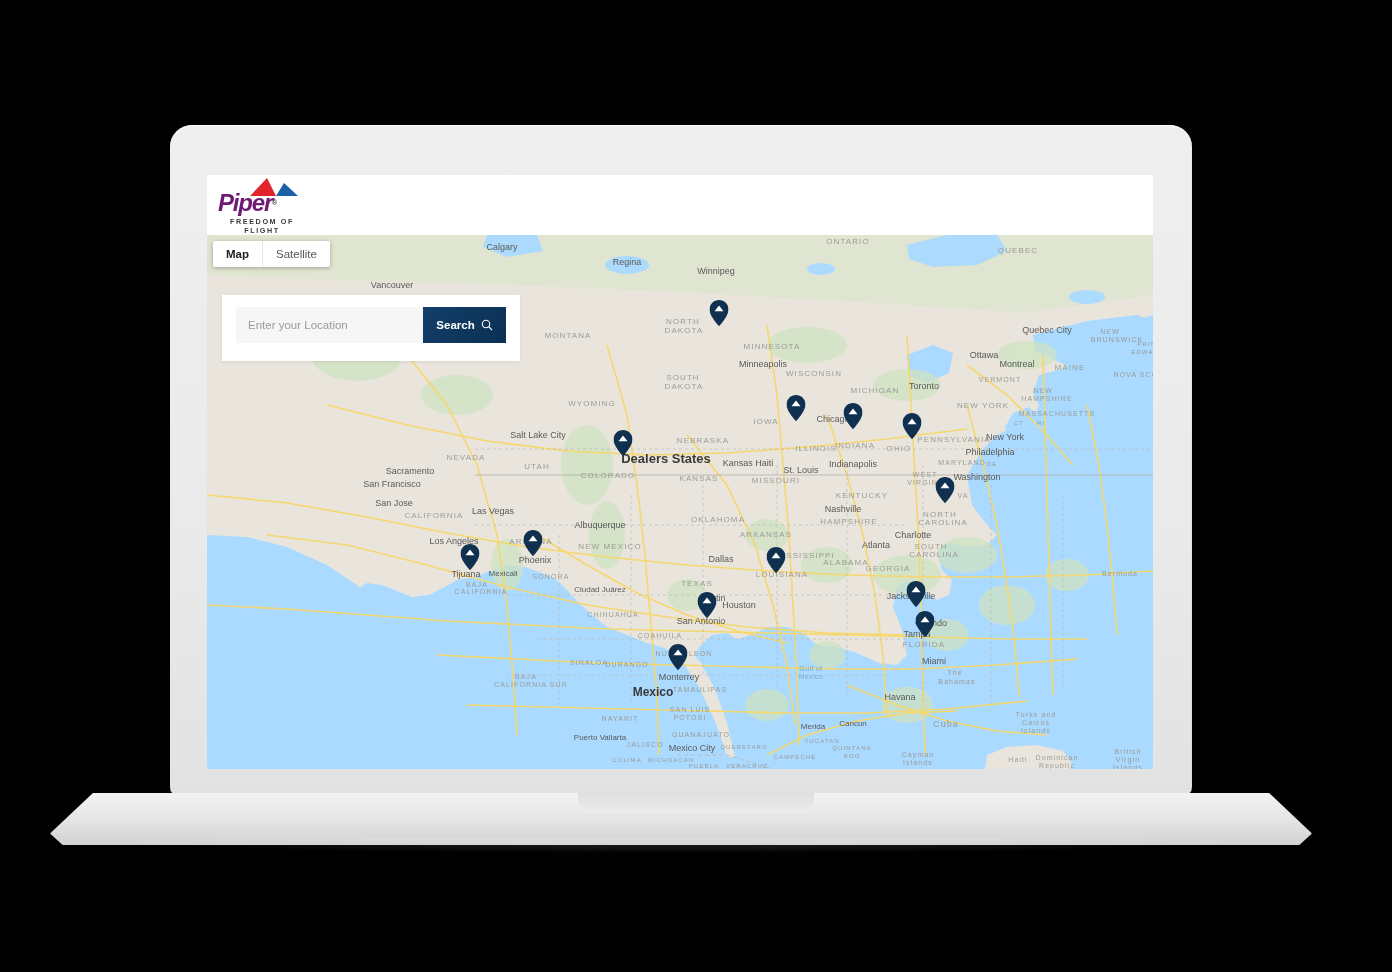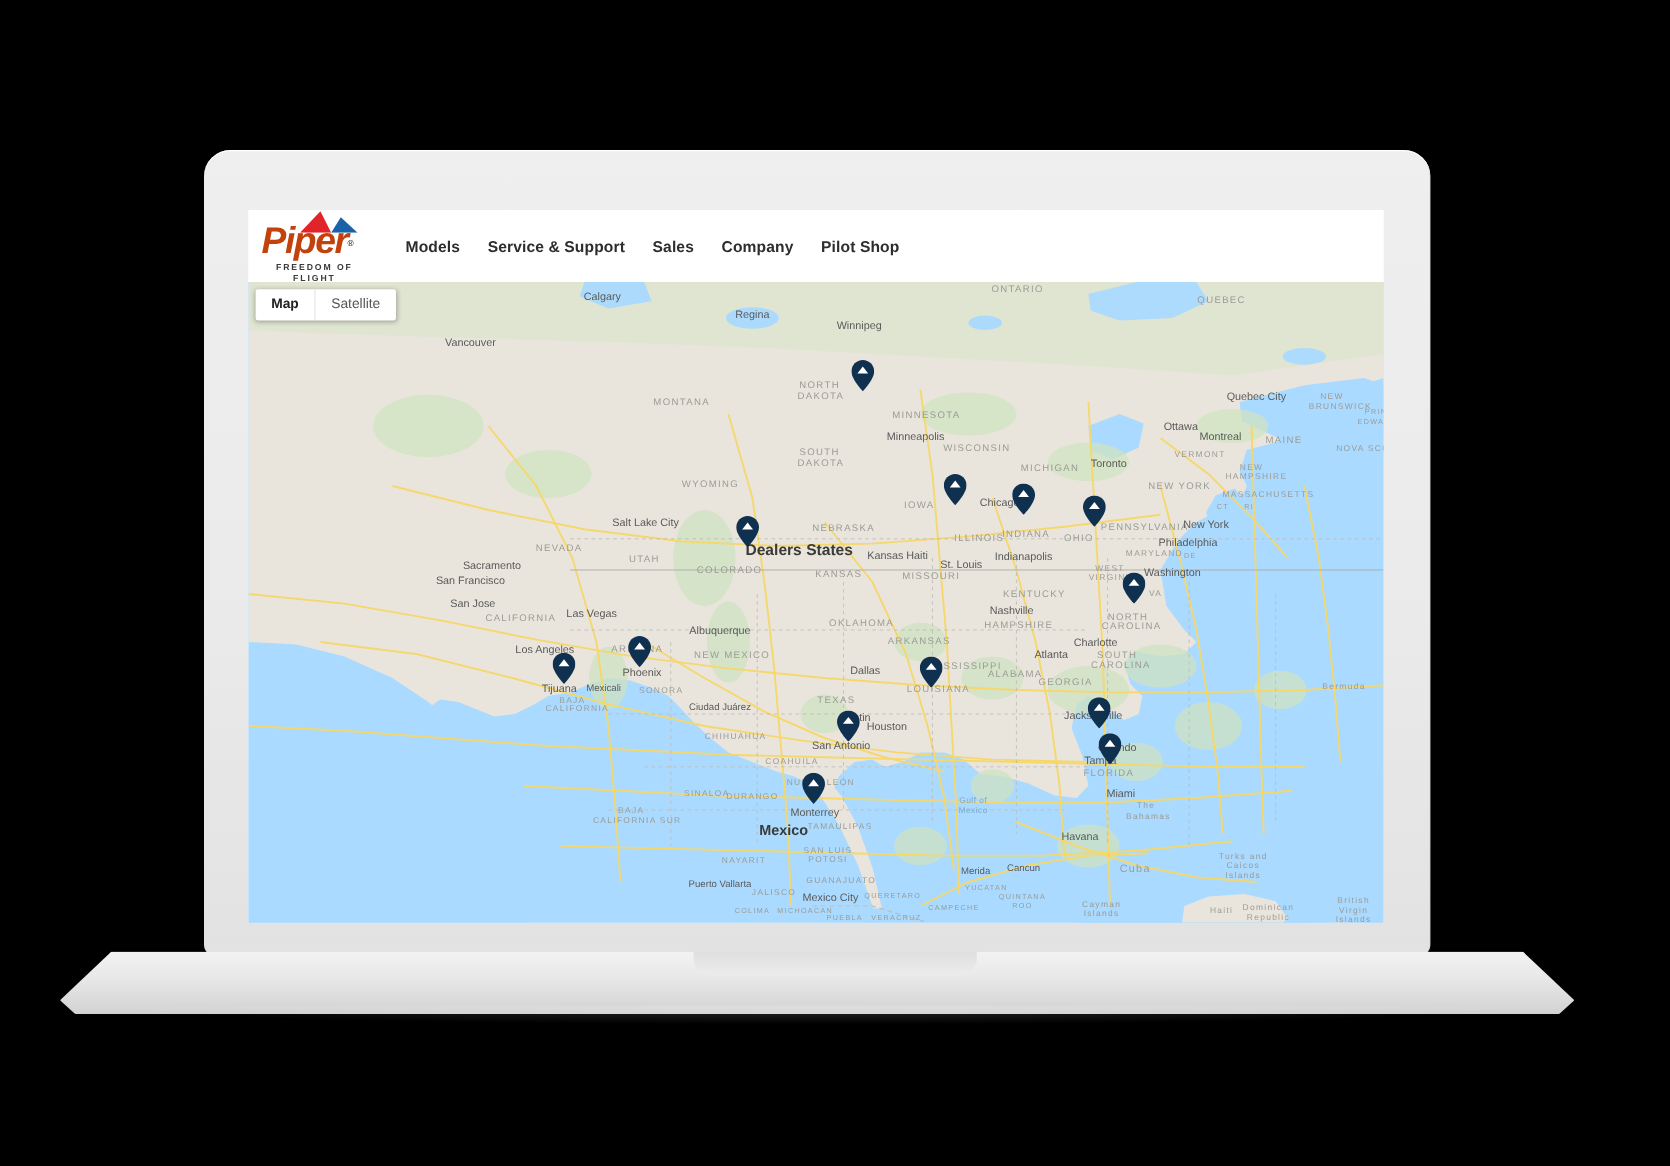--- a/index.html
+++ b/index.html
@@ -52,22 +52,22 @@
   
   .site-header {
     position: relative; height: 60px; background: #fff;
     display: flex; align-items: center; padding: 0 0 0 9px;
     z-index: 30;
   }
   .logo-wrap { width: 96px; padding-top: 2px; flex: none; }
   .logo-mark { width: 52px; height: 18px; margin-left: 34px; position: relative; }
   .logo-word {
     font-family: "Liberation Sans", sans-serif;
-    font-style: italic; font-weight: bold; font-size: 31px;
-    letter-spacing: -1.2px; color: #c2410c; line-height: 20px;
+    font-style: italic; font-weight: bold; font-size: 24px;
+    letter-spacing: -1.2px; color: #701a75; line-height: 20px;
     margin-top: -3px; position: relative; display: inline-block;
   }
   .logo-reg { font-size: 7px; font-style: normal; vertical-align: super; font-weight: normal; }
   .logo-tag {
     font-size: 7.2px; letter-spacing: 1.6px; color: #3a3a3a;
     font-weight: bold; margin-top: 2px; text-align: center; width: 92px;
   }
   .nav { display: flex; align-items: center; gap: 23px; margin-left: 26px; }
   .nav a {
     font-size: 13px; color: #2d2d2d; font-weight: bold; text-decoration: none;
@@ -148,27 +148,20 @@
             <polygon points="0,18 17,0 26,18" fill="#e1242a"></polygon>
             <polygon points="26,18 34,5 48,18" fill="#1a62a8"></polygon>
           </svg>
         </div>
         <div style="margin-left:2px;">
           <span class="logo-word">Piper</span><span class="logo-reg">®</span>
         </div>
         <div class="logo-tag">FREEDOM OF FLIGHT</div>
       </div>
 
-      <nav class="nav">
-        <a href="#">Models</a>
-        <a href="#">Service &amp; Support</a>
-        <a href="#">Sales</a>
-        <a href="#">Company</a>
-        <a href="#">Pilot Shop</a>
-      </nav>
 
     </div>
 
     <div class="map">
 
       <svg class="map-canvas" viewBox="0 0 946 534" preserveAspectRatio="none">
         <defs>
           <clipPath id="mapclip">
               <rect x="0" y="0" width="946" height="534"></rect>
             </clipPath>
@@ -311,20 +304,34 @@
           <path stroke="#bdbdb8" stroke-width="1" fill="none" stroke-dasharray="4,3" d="M470,520 L520,520 L560,532 L600,546 L640,556 L680,560 L710,566"></path>
         </g>
       </svg>
 
       <div class="map-controls">
         <div class="map-ctrl active">Map</div>
         <div class="map-ctrl">Satellite</div>
       </div>
 
       <div class="panel">
+        <div class="panel-body">
+          <div class="search-row">
+            <input class="search-input" type="text" placeholder="Enter your Location" style="">
+            <button class="search-btn">
+              <span>Search</span>
+              <span>
+                <svg width="12" height="12" viewBox="0 0 12 12">
+                  <circle cx="5" cy="5" r="3.7" fill="none" stroke="#fff" stroke-width="1.1"></circle>
+                  <line x1="7.7" y1="7.7" x2="11" y2="11" stroke="#fff" stroke-width="1.1"></line>
+                </svg>
+              </span>
+            </button>
+          </div>
+        </div>
       </div>
 
       <div id="map-labels">
           <div style="position: absolute; white-space: nowrap; transform: translate(-50%, -50%); left: 295px; top: 12px; font-size: 9px; color: rgb(90, 90, 90); font-weight: normal; letter-spacing: 0px; font-family: &quot;Liberation Sans&quot;, sans-serif; z-index: 10;">Calgary</div>
           <div style="position: absolute; white-space: nowrap; transform: translate(-50%, -50%); left: 420px; top: 27px; font-size: 9px; color: rgb(90, 90, 90); font-weight: normal; letter-spacing: 0px; font-family: &quot;Liberation Sans&quot;, sans-serif; z-index: 10;">Regina</div>
           <div style="position: absolute; white-space: nowrap; transform: translate(-50%, -50%); left: 509px; top: 36px; font-size: 9px; color: rgb(90, 90, 90); font-weight: normal; letter-spacing: 0px; font-family: &quot;Liberation Sans&quot;, sans-serif; z-index: 10;">Winnipeg</div>
           <div style="position: absolute; white-space: nowrap; transform: translate(-50%, -50%); left: 641px; top: 6px; font-size: 8px; color: rgb(155, 155, 150); font-weight: normal; letter-spacing: 1.1px; font-family: &quot;Liberation Sans&quot;, sans-serif; z-index: 10;">ONTARIO</div>
           <div style="position: absolute; white-space: nowrap; transform: translate(-50%, -50%); left: 811px; top: 15px; font-size: 8px; color: rgb(155, 155, 150); font-weight: normal; letter-spacing: 1.1px; font-family: &quot;Liberation Sans&quot;, sans-serif; z-index: 10;">QUEBEC</div>
           <div style="position: absolute; white-space: nowrap; transform: translate(-50%, -50%); left: 185px; top: 50px; font-size: 9px; color: rgb(90, 90, 90); font-weight: normal; letter-spacing: 0px; font-family: &quot;Liberation Sans&quot;, sans-serif; z-index: 10;">Vancouver</div>
           <div style="position: absolute; white-space: nowrap; transform: translate(-50%, -50%); left: 840px; top: 95px; font-size: 9px; color: rgb(90, 90, 90); font-weight: normal; letter-spacing: 0px; font-family: &quot;Liberation Sans&quot;, sans-serif; z-index: 10;">Quebec City</div>

